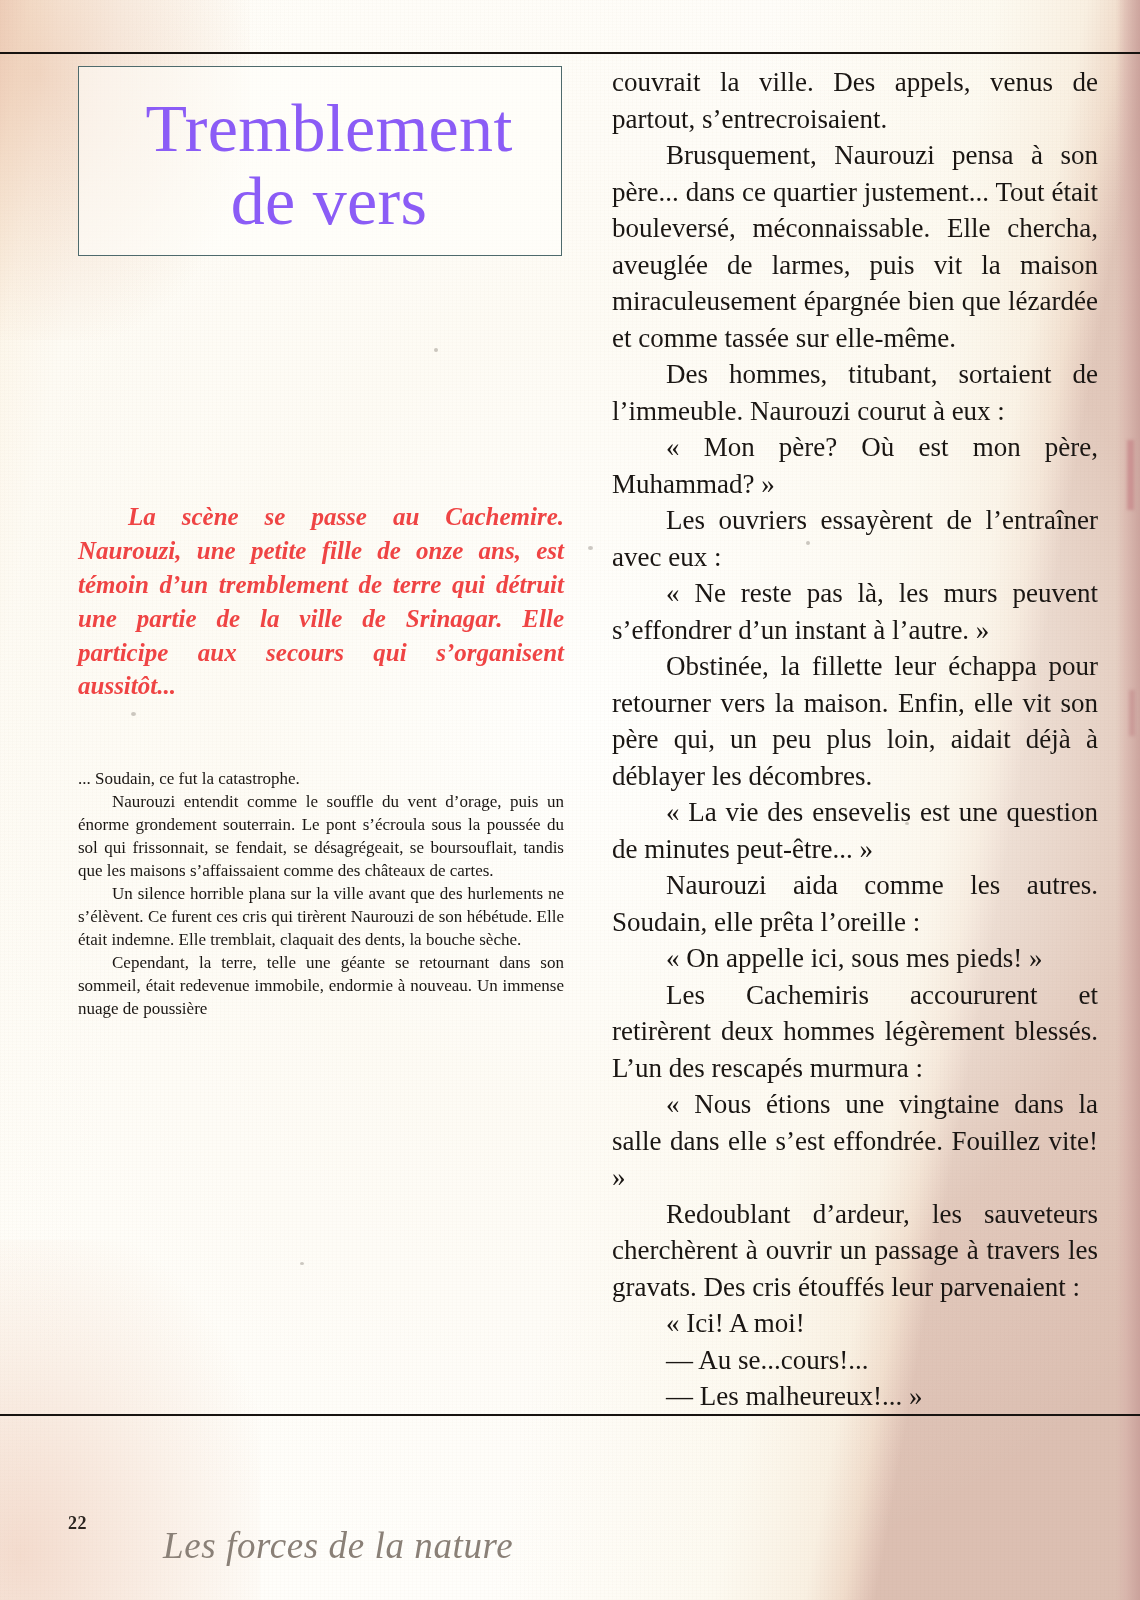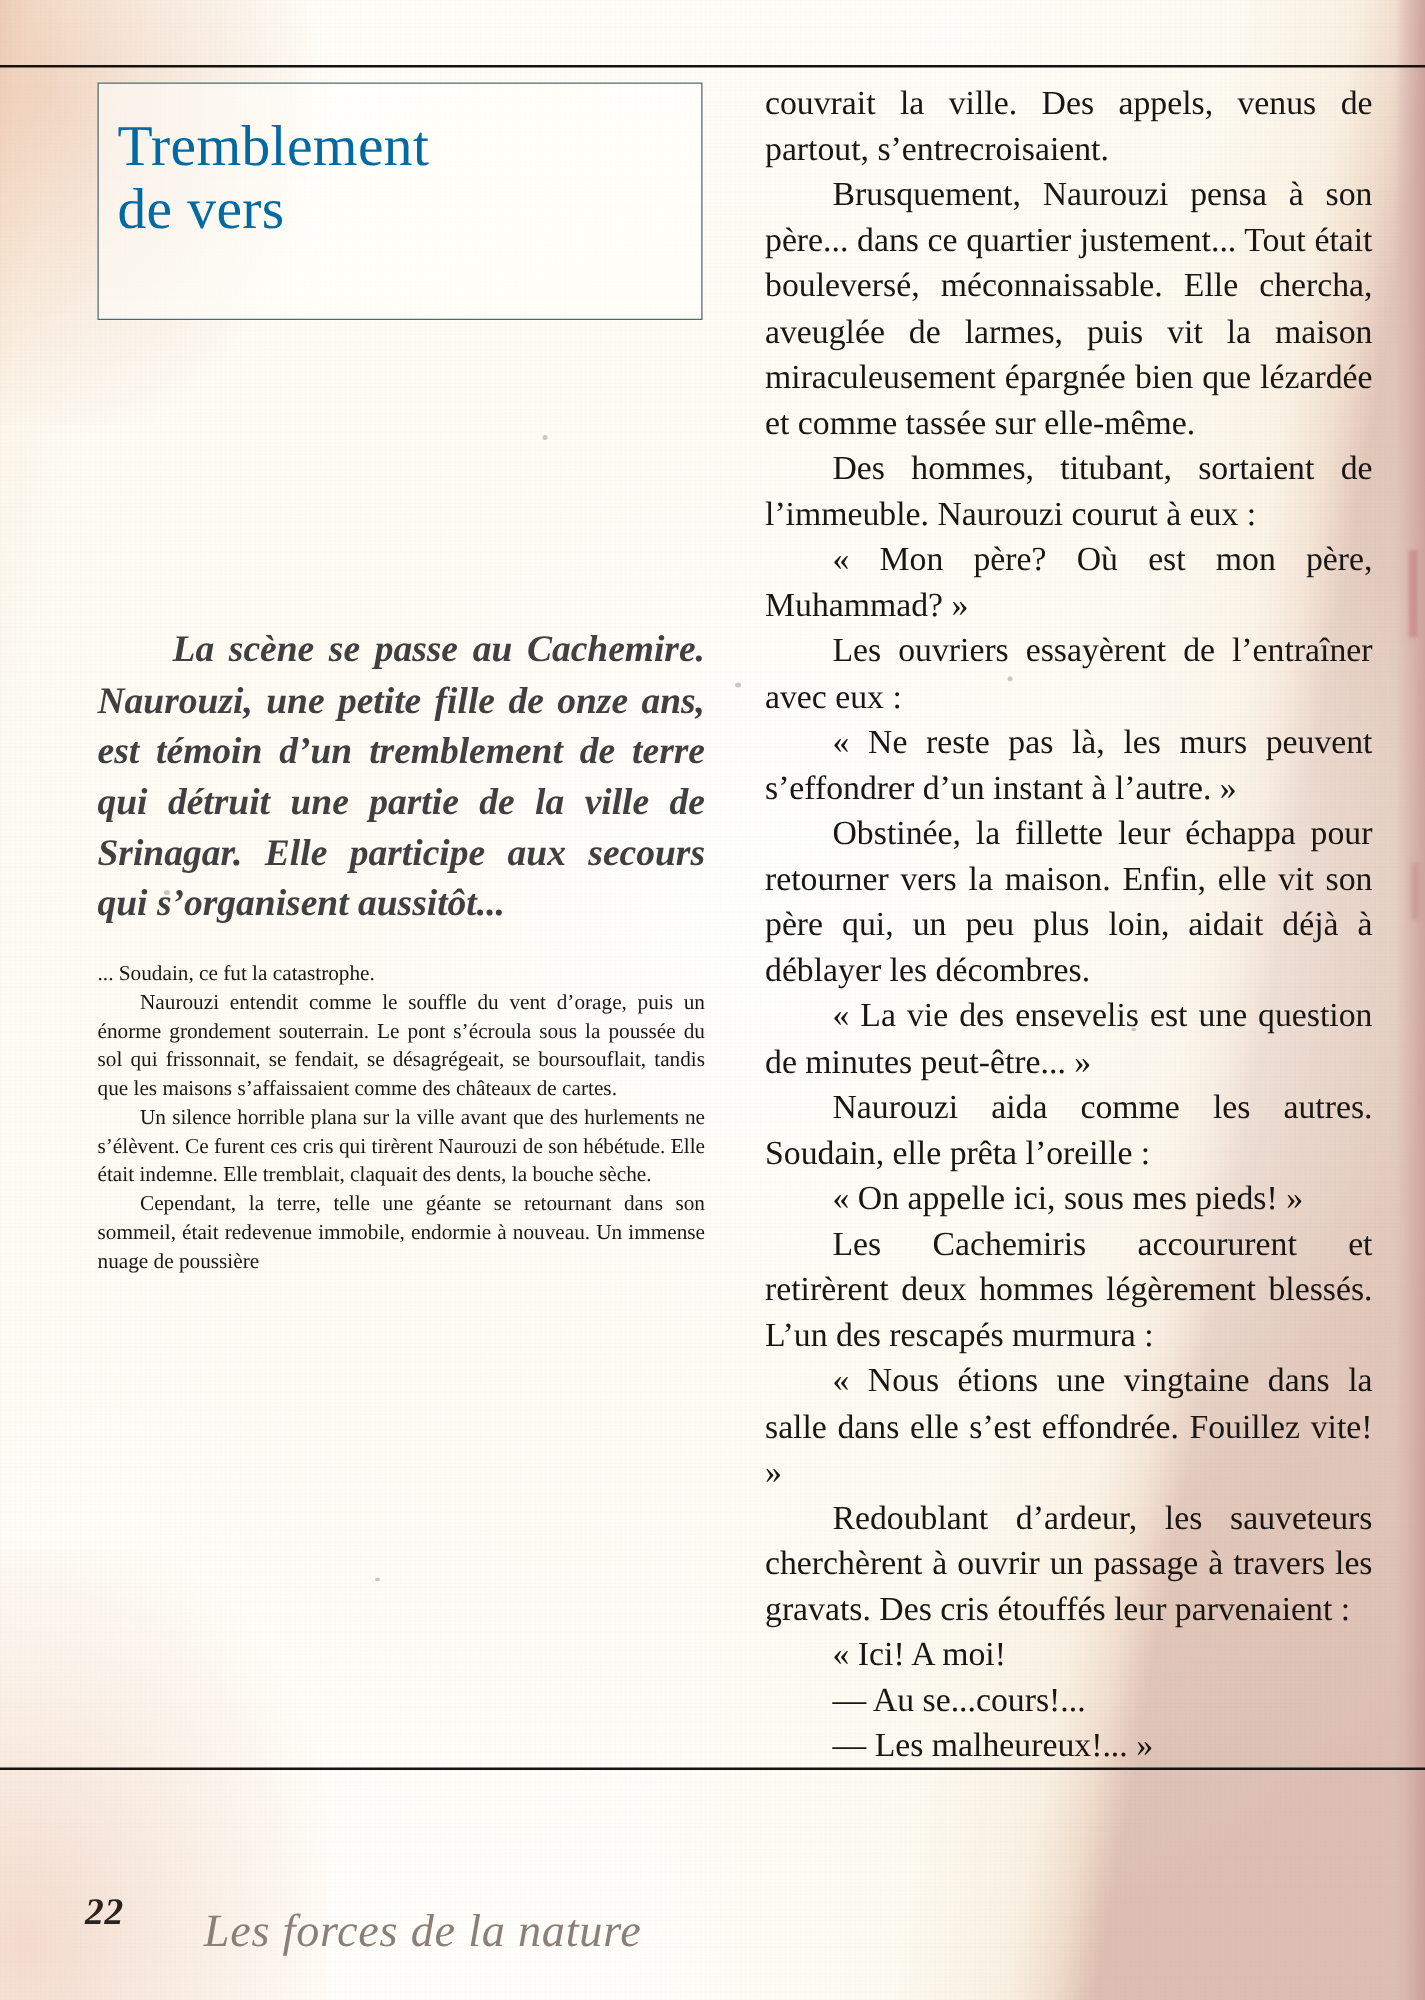--- a/index.html
+++ b/index.html
@@ -131,41 +131,42 @@
     height: 190px;
     box-sizing: border-box;
     border: 1.6px solid #4e6a6c;
     background: rgba(255,255,252,0.55);
   }
   .title-text {
     position: absolute;
     left: 94px;
     top: 92px;
     width: 470px;
-    font-size: 46px;
+    font-size: 68px;
     line-height: 1.08;
     font-weight: 400;
     letter-spacing: 0.3px;
-    color: #0369a1;
+    color: #8b5cf6;
     font-family: "Liberation Serif", "DejaVu Serif", serif;
+    text-align: center;
   }
   .title-text .tl2 { display: block; }
 
   
   .intro {
     position: absolute;
     left: 78px;
     top: 500px;
     width: 486px;
-    font-size: 30px;
+    font-size: 25px;
     line-height: 1.355;
     font-style: italic;
     font-weight: 700;
     text-align: justify;
-    color: #404040;
+    color: #ef4444;
   }
   .intro p {
     margin: 0;
     text-indent: 2.0em;
   }
 
   
   .body-left {
     position: absolute;
     left: 78px;
@@ -176,25 +177,24 @@
     text-align: justify;
   }
   .body-left p { margin: 0; text-indent: 2.0em; }
   .body-left p.noindent { text-indent: 0; }
 
   
   .footer-pageno {
     position: absolute;
     left: 68px;
     top: 1513px;
-    font-size: 30px;
+    font-size: 18px;
     font-weight: 700;
     color: #2a2420;
     letter-spacing: 0.5px;
-    font-style: italic;
   }
   .footer-title {
     position: absolute;
     left: 163px;
     top: 1500px;
     font-size: 37px;
     font-style: italic;
     color: #8a8077;
     letter-spacing: 0.6px;
     font-family: "Liberation Serif", "DejaVu Serif", serif;

